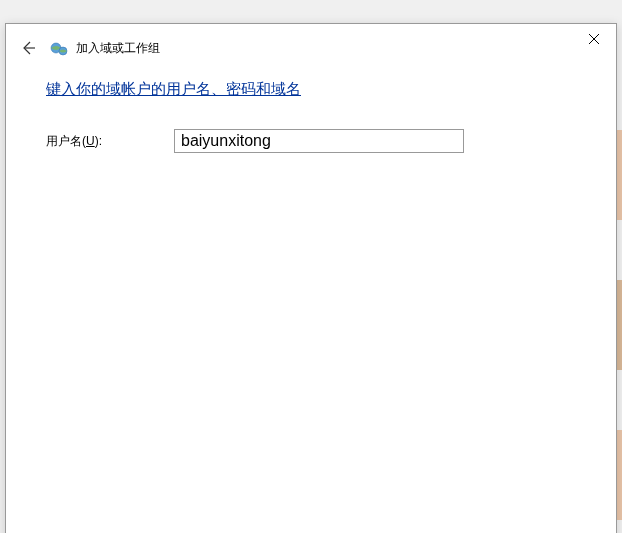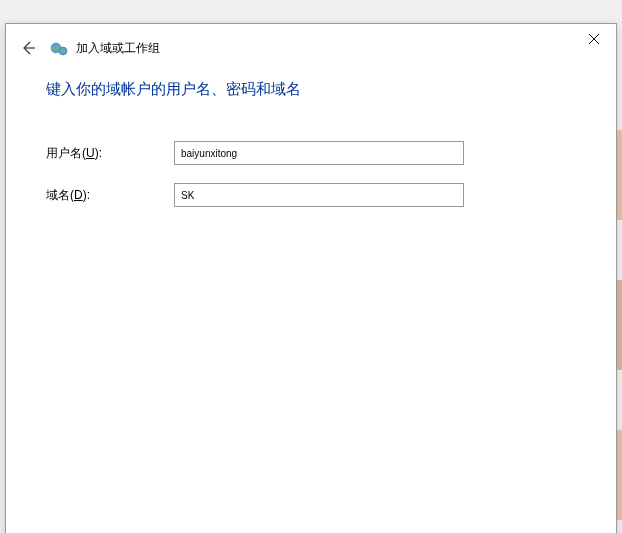--- a/index.html
+++ b/index.html
@@ -66,39 +66,40 @@
       font-size: 13px;
       color: #000;
     }
     .content {
       flex: 1;
       padding: 8px 40px 0 40px;
     }
     .heading {
       color: #003399;
       font-size: 15px;
-      margin-bottom: 42px;
+      margin-bottom: 30px;
+      text-decoration: underline;
     }
     .form-row {
       display: flex;
       align-items: center;
       margin-bottom: 18px;
     }
     .form-label {
       width: 128px;
       font-size: 12px;
       color: #000;
     }
     .form-label u { text-decoration: underline; }
     .form-input {
       width: 290px;
       height: 24px;
       border: 1px solid #999;
       padding: 10px 6px;
-      font-size: 10px;
+      font-size: 16px;
       font-family: inherit;
       outline: none;
     }
     .form-input.focused {
       border: 1px solid #0078d7;
       border-bottom: 2px solid #0078d7;
     }
     .footer {
       height: 50px;
       display: flex;
@@ -189,24 +190,20 @@
 
   <div class="content">
     <div class="heading">键入你的域帐户的用户名、密码和域名</div>
 
     <div class="form-row">
       <label class="form-label"><span>用户名(</span><u>U</u><span>):</span></label>
       <input type="text" class="form-input" value="baiyunxitong" style="">
     </div>
 
 
-    <div class="form-row">
-      <label class="form-label"><span>域名(</span><u>D</u><span>):</span></label>
-      <input type="text" class="form-input" value="SK" style="">
-    </div>
   </div>
 
   <div class="watermark">
     <span class="watermark-icon">
       <svg width="18" height="18" viewBox="0 0 24 24">
           <path d="M23 3a10.9 10.9 0 0 1-3.14 1.53 4.48 4.48 0 0 0-7.86 3v1A10.66 10.66 0 0 1 3 4s-4 9 5 13a11.64 11.64 0 0 1-7 2c9 5 20 0 20-11.5a4.5 4.5 0 0 0-.08-.83A7.72 7.72 0 0 0 23 3z" fill="#fff"></path>
         </svg>
     </span>
     <span>白云一键重装系统</span>
   </div>

